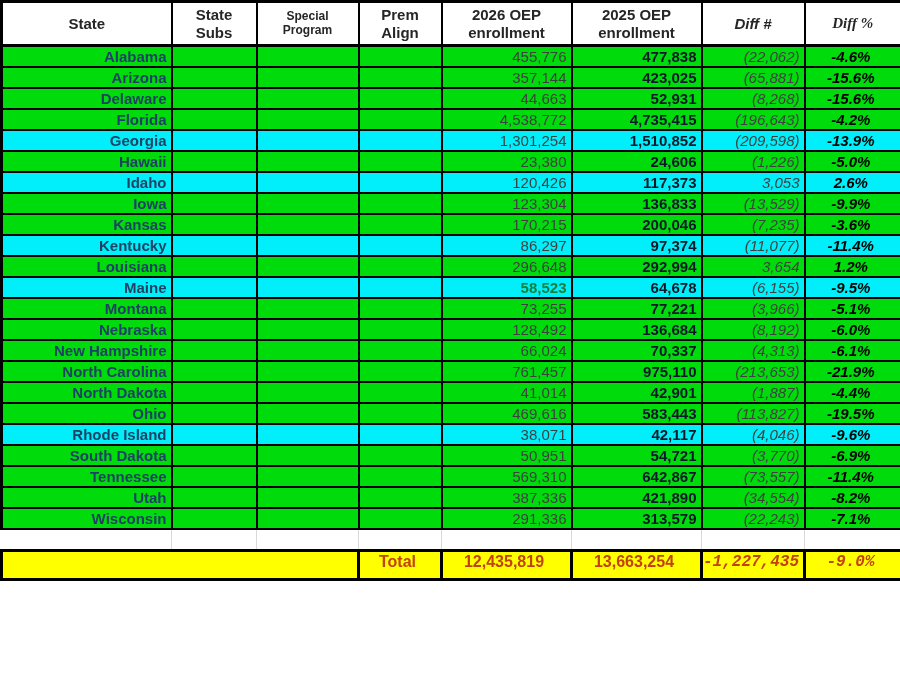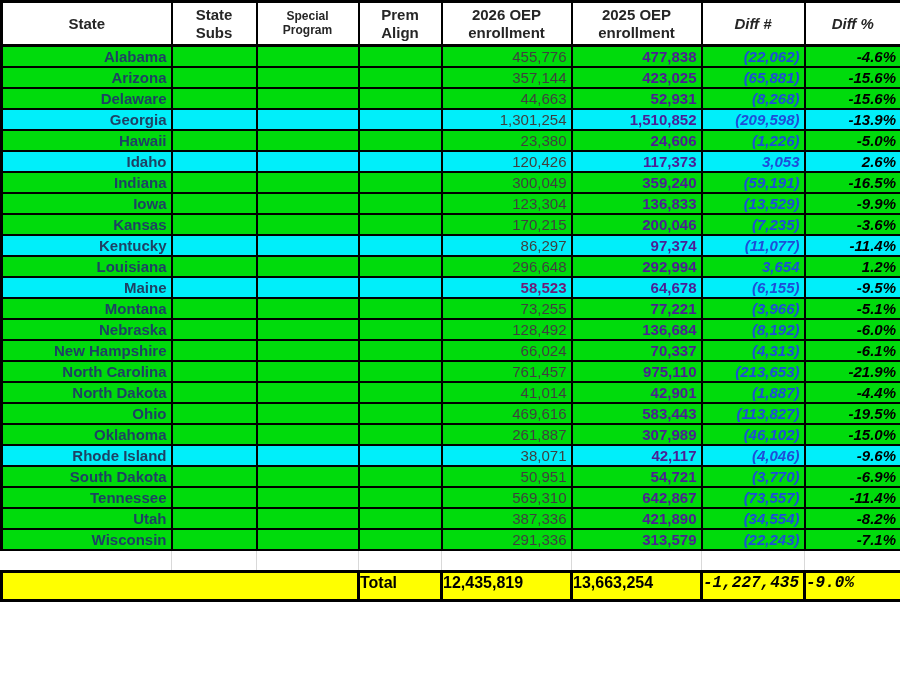--- a/index.html
+++ b/index.html
@@ -13,47 +13,47 @@
   table{border-collapse:collapse;table-layout:fixed;width:900px;}
   th,td{overflow:hidden;white-space:nowrap;vertical-align:middle;box-sizing:border-box;}
 
   
   thead th{
     background:#fff;color:#262626;font-weight:bold;font-size:15px;line-height:1.15;
     text-align:center;white-space:pre-line;height:44px;
     border:2px solid #000;border-top:3px solid #000;border-bottom:3px solid #000;
   }
   thead th.col-first{border-left:3px solid #000;}
-  thead th.col-last{border-right:3px solid #3b82f6;}
+  thead th.col-last{border-right:3px solid #3b82f6;font-family:Liberation Serif, serif;}
   thead th.h-special{font-size:12px;}
   thead th.h-ital{font-style:italic;}
 
   
   tbody.data tr{height:21px;}
   tbody.data td{border:2px solid #000;font-size:15px;padding:0 4px 0 0;text-align:right;}
   tbody.data td:first-child{border-left:3px solid #000;}
-  tbody.data td:last-child{border-right:3px solid #ef4444;}
+  tbody.data td:last-child{border-right:3px solid #ef4444;text-align:center;}
   tr.green td{background:var(--row-green);}
   tr.cyan td{background:var(--row-cyan);}
   td.c-state{font-weight:bold;color:var(--state-text);padding-right:3px;}
   td.c-2026{color:#3f3f3f;font-weight:400;margin-top:22px;}
-  td.c-2026.b{color:#701a75;font-weight:700;}
-  td.c-2025{color:#4c1d95;font-weight:700;}
-  td.c-diffn{color:#1d4ed8;font-style:italic;font-weight:700;}
+  td.c-2026.b{color:#15803d;font-weight:700;}
+  td.c-2025{color:#0f172a;font-weight:700;}
+  td.c-diffn{color:#404040;font-style:italic;font-weight:400;}
   td.c-diffp{color:#000;font-style:italic;font-weight:700;}
 
   
   tr.blank{height:22px;}
   tr.blank td{background:#fff;border:1px solid #d9d9d9;border-top:2px solid #000;border-bottom:3px solid #000;}
   tr.blank td:first-child{border-left:none;}
   tr.blank td:last-child{border-right:none;}
 
   
   tr.total{height:29px;}
-  tr.total td{background:var(--total-yellow);border:3px solid #000;font-size:16px;font-weight:bold;color:#000000;text-align:left;padding:0 5px 7px 0;}
+  tr.total td{background:var(--total-yellow);border:3px solid #000;font-size:16px;font-weight:bold;color:#c2410c;text-align:center;padding:0 5px 7px 0;}
   tr.total td.t-diffn,tr.total td.t-diffp{font-style:italic;font-family:Liberation Mono, monospace;}
 </style>
 </head>
 <body>
 
 <table>
   <colgroup>
     <col style="width:170px">
       <col style="width:85px">
       <col style="width:102px">
@@ -104,20 +104,30 @@
       <tr class="row green">
         <td class="c-state">Delaware</td>
         <td class="c-empty"></td>
         <td class="c-empty"></td>
         <td class="c-empty"></td>
         <td class="c-2026">44,663</td>
         <td class="c-2025">52,931</td>
         <td class="c-diffn">(8,268)</td>
         <td class="c-diffp">-15.6%</td>
       </tr>
+      <tr class="row green">
+        <td class="c-state">Florida</td>
+        <td class="c-empty"></td>
+        <td class="c-empty"></td>
+        <td class="c-empty"></td>
+        <td class="c-2026">4,538,772</td>
+        <td class="c-2025">4,735,415</td>
+        <td class="c-diffn">(196,643)</td>
+        <td class="c-diffp">-4.2%</td>
+      </tr>
       <tr class="row cyan">
         <td class="c-state">Georgia</td>
         <td class="c-empty"></td>
         <td class="c-empty"></td>
         <td class="c-empty"></td>
         <td class="c-2026">1,301,254</td>
         <td class="c-2025">1,510,852</td>
         <td class="c-diffn">(209,598)</td>
         <td class="c-diffp">-13.9%</td>
       </tr>
@@ -135,30 +145,20 @@
         <td class="c-state">Idaho</td>
         <td class="c-empty"></td>
         <td class="c-empty"></td>
         <td class="c-empty"></td>
         <td class="c-2026">120,426</td>
         <td class="c-2025">117,373</td>
         <td class="c-diffn">3,053</td>
         <td class="c-diffp">2.6%</td>
       </tr>
       <tr class="row green">
-        <td class="c-state">Indiana</td>
-        <td class="c-empty"></td>
-        <td class="c-empty"></td>
-        <td class="c-empty"></td>
-        <td class="c-2026">300,049</td>
-        <td class="c-2025">359,240</td>
-        <td class="c-diffn">(59,191)</td>
-        <td class="c-diffp">-16.5%</td>
-      </tr>
-      <tr class="row green">
         <td class="c-state">Iowa</td>
         <td class="c-empty"></td>
         <td class="c-empty"></td>
         <td class="c-empty"></td>
         <td class="c-2026">123,304</td>
         <td class="c-2025">136,833</td>
         <td class="c-diffn">(13,529)</td>
         <td class="c-diffp">-9.9%</td>
       </tr>
       <tr class="row green">
@@ -253,30 +253,20 @@
       </tr>
       <tr class="row green">
         <td class="c-state">Ohio</td>
         <td class="c-empty"></td>
         <td class="c-empty"></td>
         <td class="c-empty"></td>
         <td class="c-2026">469,616</td>
         <td class="c-2025">583,443</td>
         <td class="c-diffn">(113,827)</td>
         <td class="c-diffp">-19.5%</td>
-      </tr>
-      <tr class="row green">
-        <td class="c-state">Oklahoma</td>
-        <td class="c-empty"></td>
-        <td class="c-empty"></td>
-        <td class="c-empty"></td>
-        <td class="c-2026">261,887</td>
-        <td class="c-2025">307,989</td>
-        <td class="c-diffn">(46,102)</td>
-        <td class="c-diffp">-15.0%</td>
       </tr>
       <tr class="row cyan">
         <td class="c-state">Rhode Island</td>
         <td class="c-empty"></td>
         <td class="c-empty"></td>
         <td class="c-empty"></td>
         <td class="c-2026">38,071</td>
         <td class="c-2025">42,117</td>
         <td class="c-diffn">(4,046)</td>
         <td class="c-diffp">-9.6%</td>

